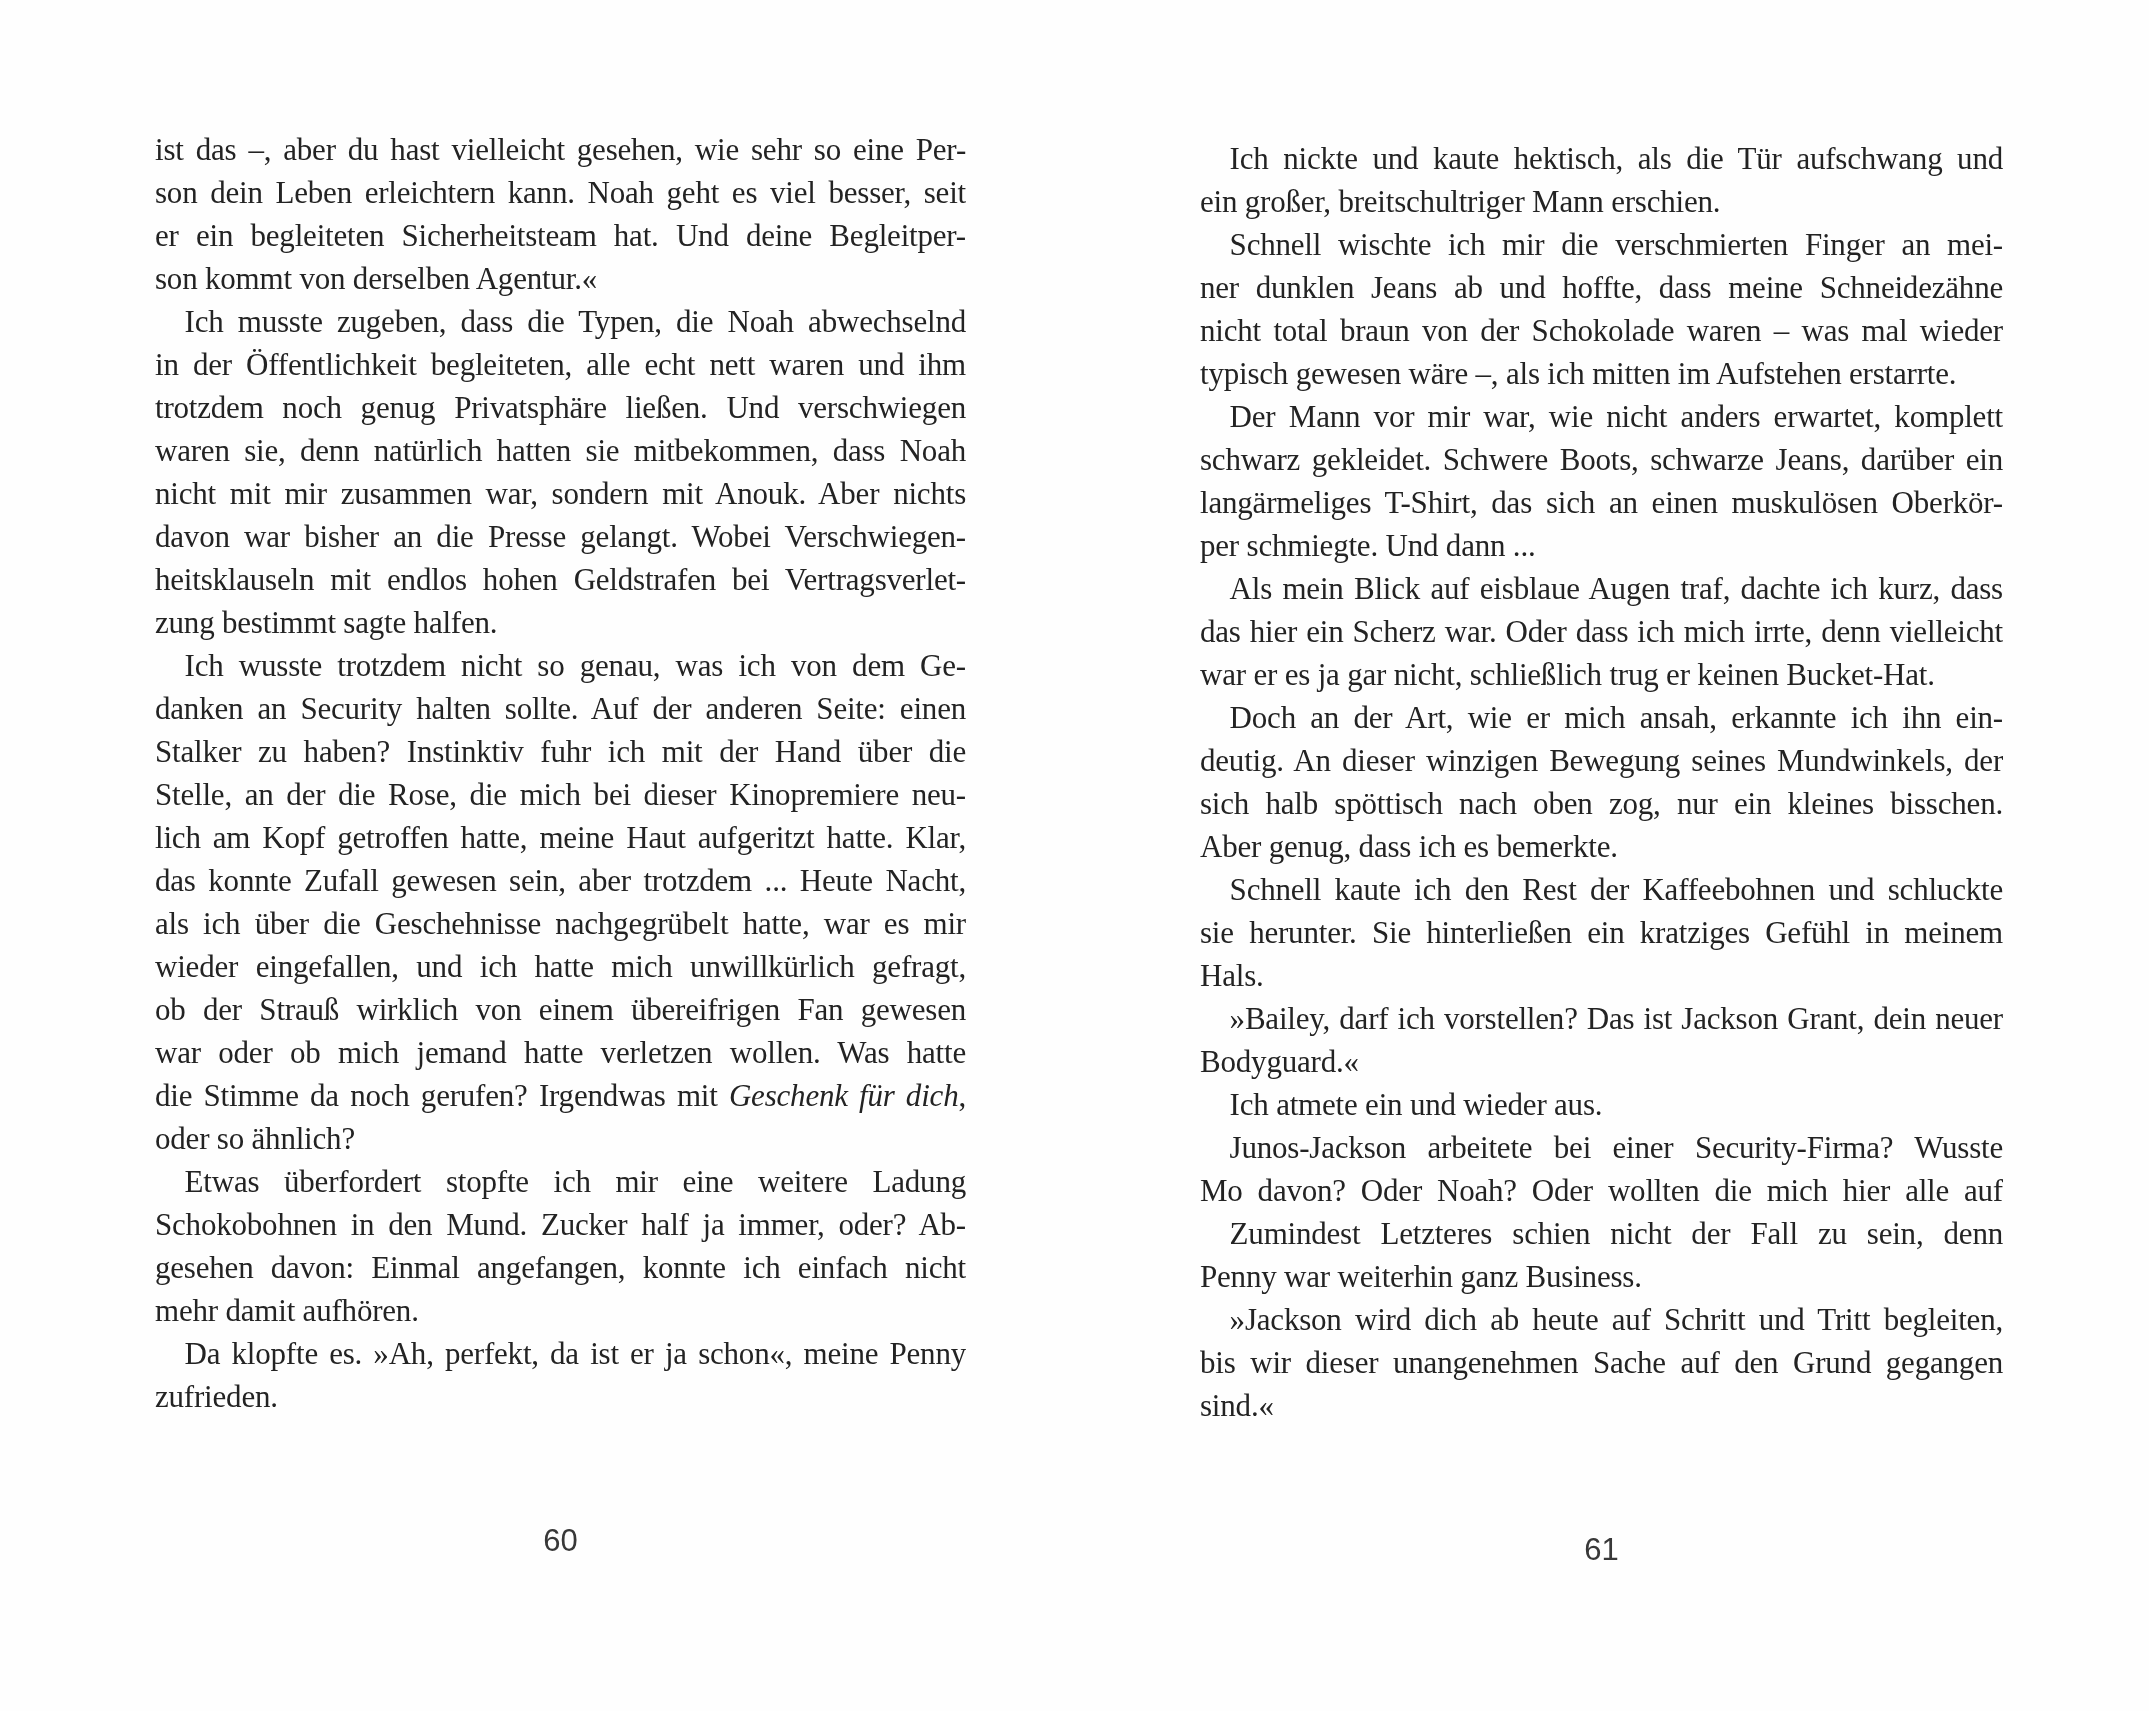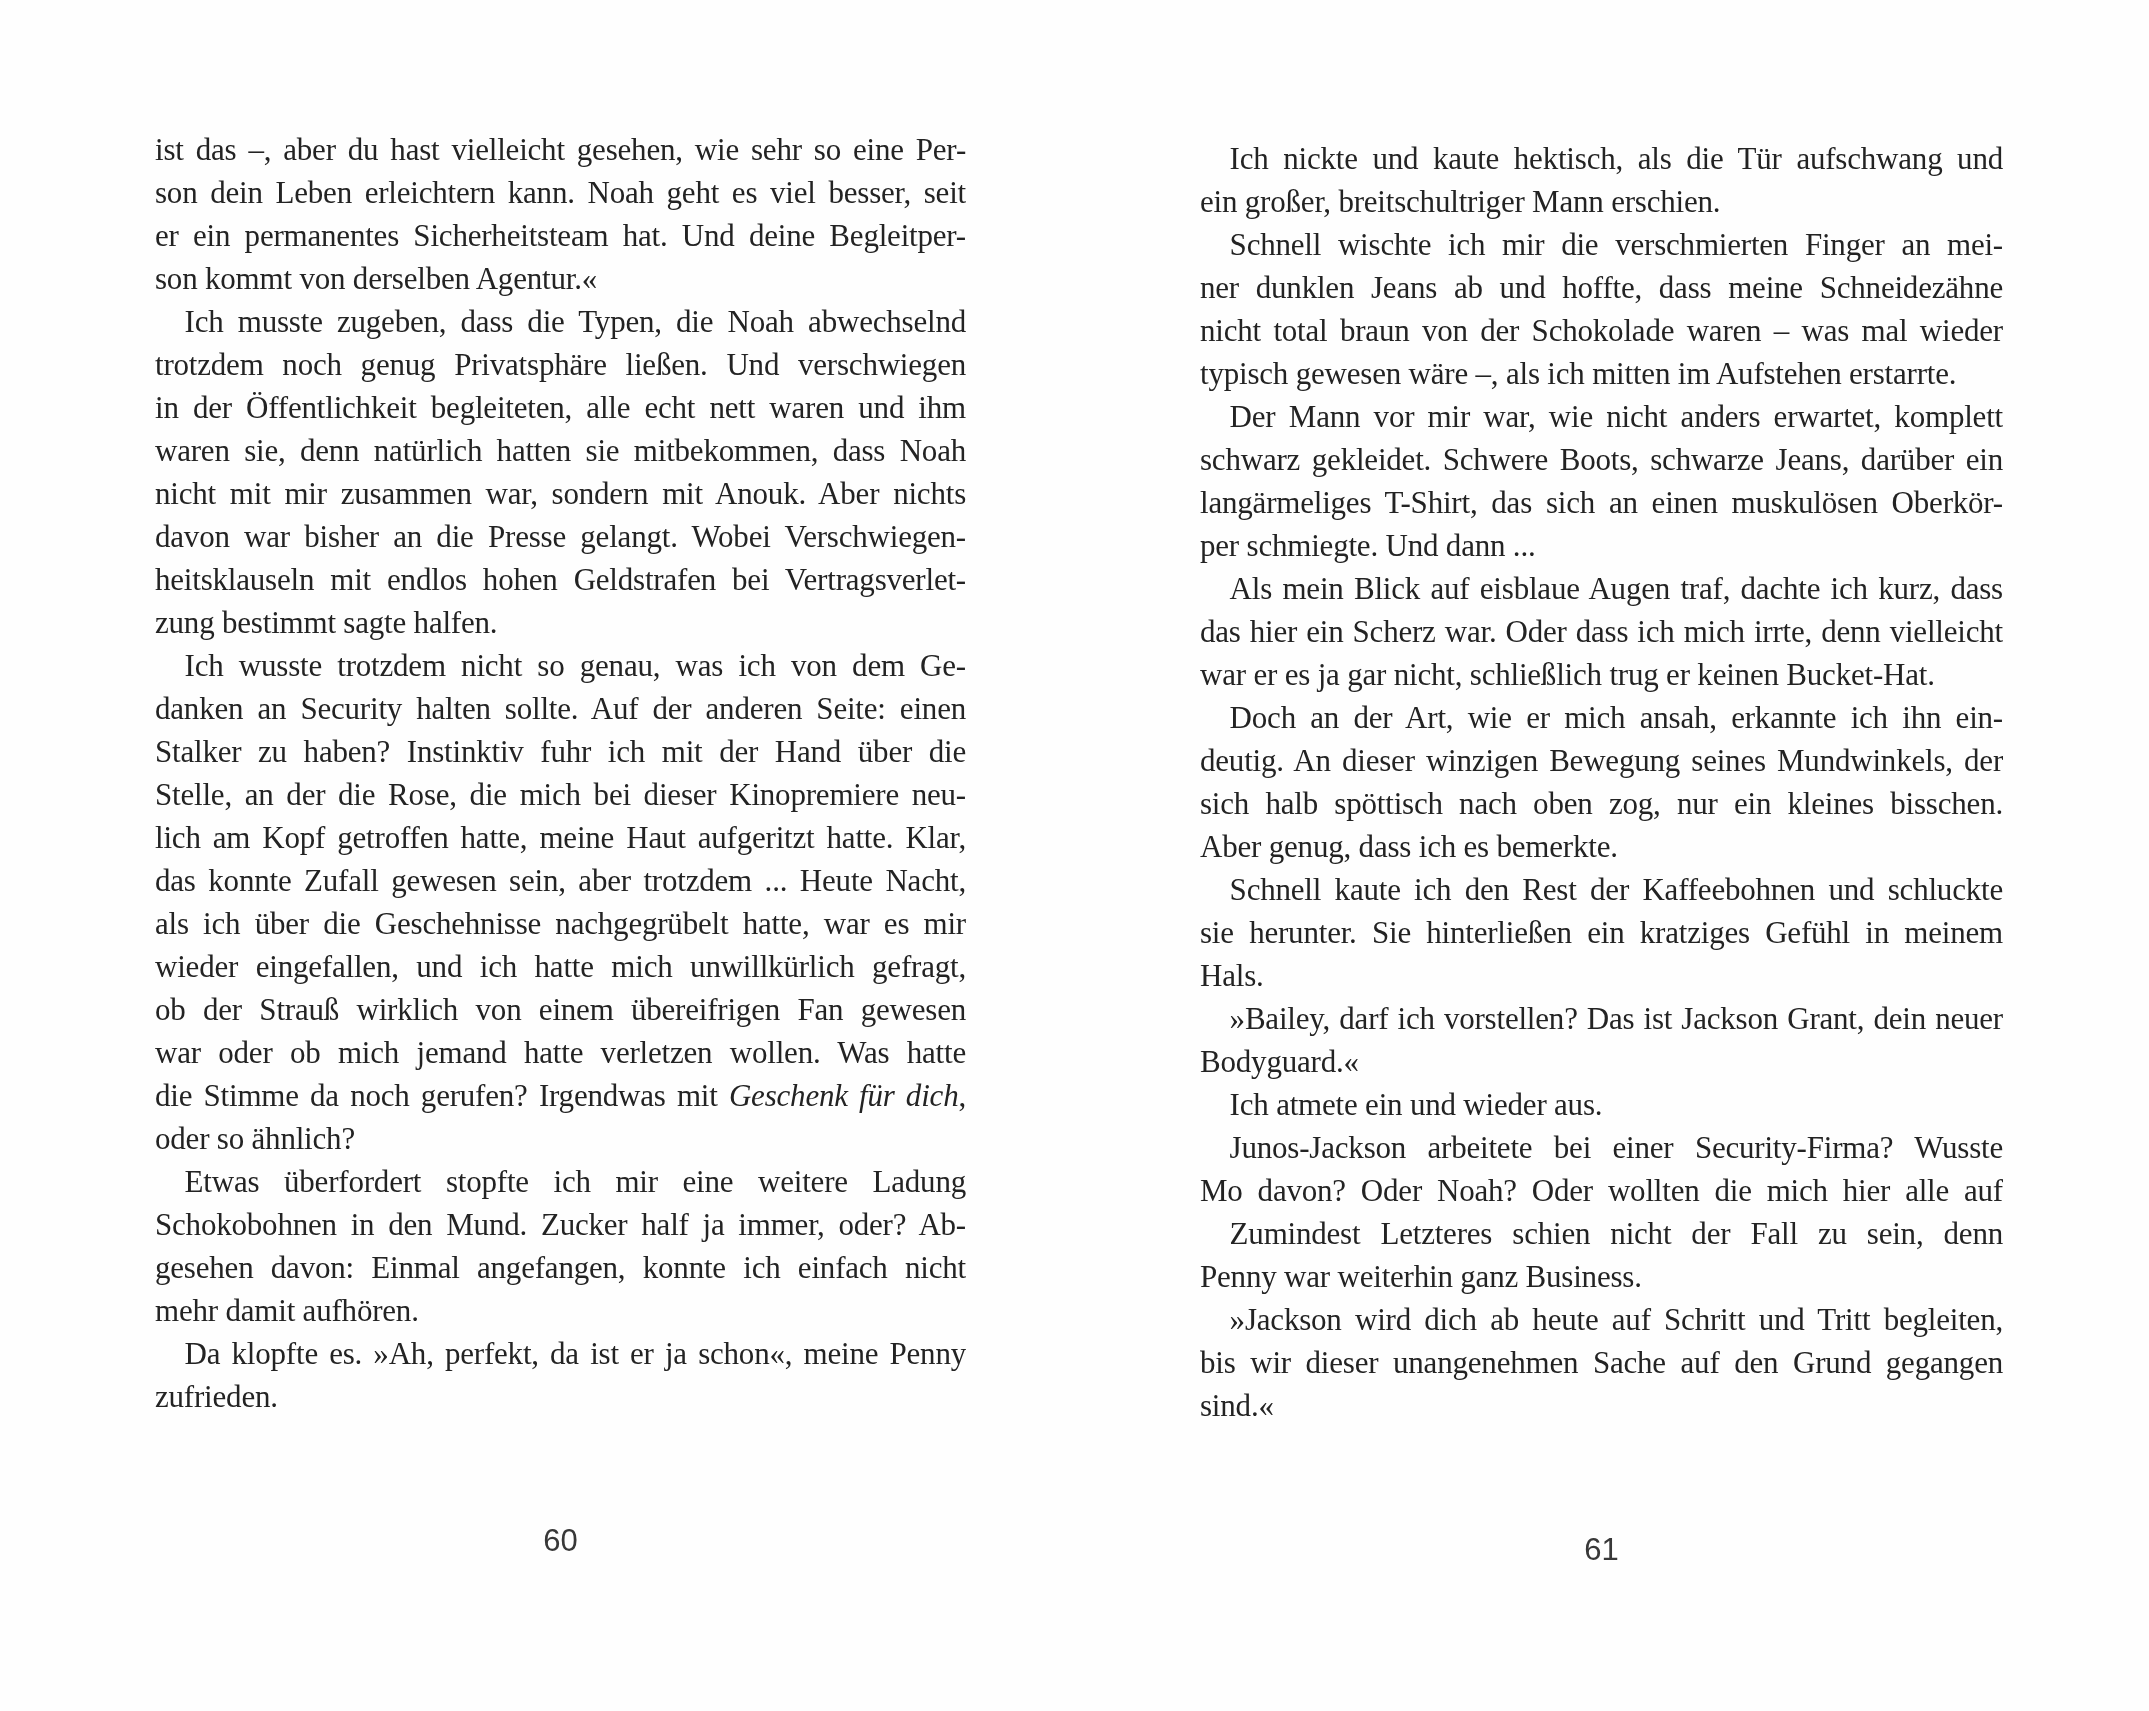--- a/index.html
+++ b/index.html
@@ -58,25 +58,25 @@
 </style>
 </head>
 <body>
 
 <div class="spread">
 
   <div class="page page--left">
     <div class="text-block">
         <div class="line">ist das –, aber du hast vielleicht gesehen, wie sehr so eine Per-</div>
         <div class="line">son dein Leben erleichtern kann. Noah geht es viel besser, seit</div>
-        <div class="line">er ein permanentes Sicherheitsteam hat. Und deine Begleitper-</div>
+        <div class="line">er ein begleiteten Sicherheitsteam hat. Und deine Begleitper-</div>
         <div class="line para-end">son kommt von derselben Agentur.«</div>
         <div class="line indent">Ich musste zugeben, dass die Typen, die Noah abwechselnd</div>
+        <div class="line">in der Öffentlichkeit begleiteten, alle echt nett waren und ihm</div>
         <div class="line">trotzdem noch genug Privatsphäre ließen. Und verschwiegen</div>
-        <div class="line">in der Öffentlichkeit begleiteten, alle echt nett waren und ihm</div>
         <div class="line">waren sie, denn natürlich hatten sie mitbekommen, dass Noah</div>
         <div class="line">nicht mit mir zusammen war, sondern mit Anouk. Aber nichts</div>
         <div class="line">davon war bisher an die Presse gelangt. Wobei Verschwiegen-</div>
         <div class="line">heitsklauseln mit endlos hohen Geldstrafen bei Vertragsverlet-</div>
         <div class="line para-end">zung bestimmt sagte halfen.</div>
         <div class="line indent">Ich wusste trotzdem nicht so genau, was ich von dem Ge-</div>
         <div class="line">danken an Security halten sollte. Auf der anderen Seite: einen</div>
         <div class="line">Stalker zu haben? Instinktiv fuhr ich mit der Hand über die</div>
         <div class="line">Stelle, an der die Rose, die mich bei dieser Kinopremiere neu-</div>
         <div class="line">lich am Kopf getroffen hatte, meine Haut aufgeritzt hatte. Klar,</div>

